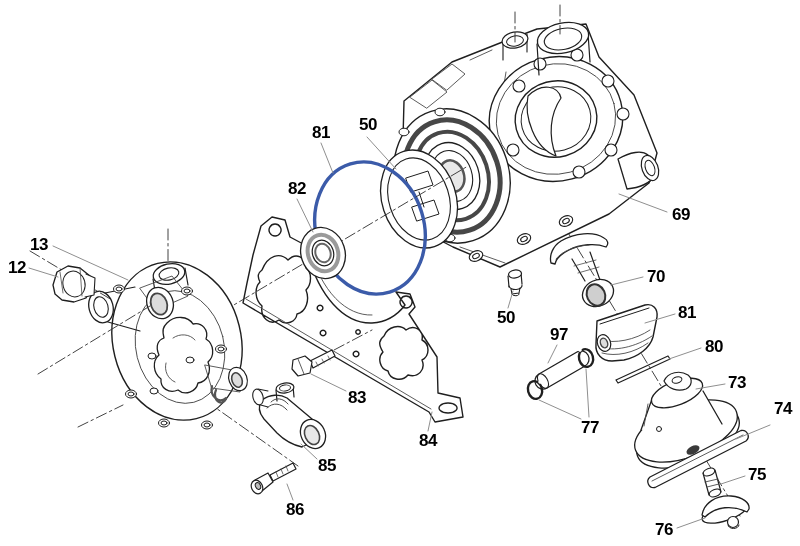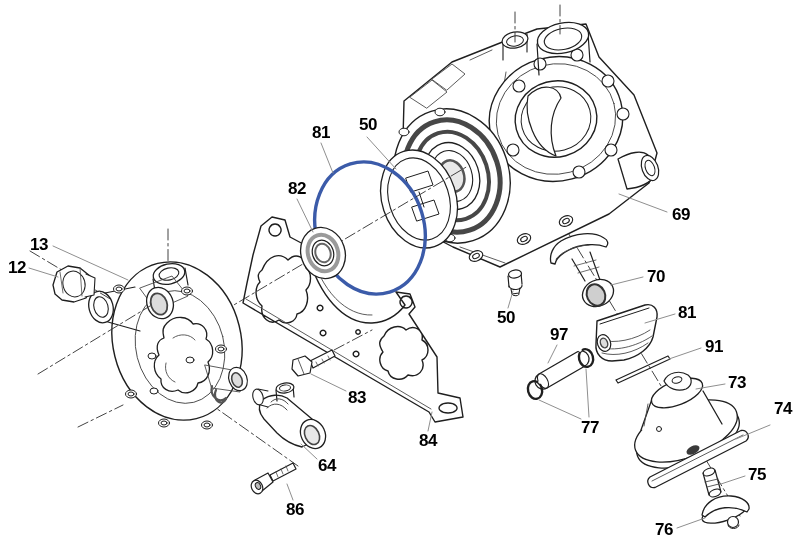--- a/index.html
+++ b/index.html
@@ -330,28 +330,28 @@
     <path d="M317,459 L301,444"></path>
     <path d="M293,500 L287,484"></path>
   </g>
 </svg>
 
   <div class="part-label" style="left:17px;top:267px">12</div>
   <div class="part-label" style="left:39px;top:244px">13</div>
   <div class="part-label" style="left:681px;top:214px">69</div>
   <div class="part-label" style="left:656px;top:276px">70</div>
   <div class="part-label" style="left:687px;top:312px">81</div>
-  <div class="part-label" style="left:714px;top:346px">91</div>
+  <div class="part-label" style="left:714px;top:346px">80</div>
   <div class="part-label" style="left:737px;top:382px">73</div>
   <div class="part-label" style="left:783px;top:408px">74</div>
   <div class="part-label" style="left:757px;top:474px">75</div>
   <div class="part-label" style="left:664px;top:529px">76</div>
   <div class="part-label" style="left:590px;top:427px">77</div>
   <div class="part-label" style="left:559px;top:334px">97</div>
   <div class="part-label" style="left:506px;top:317px">50</div>
   <div class="part-label" style="left:368px;top:124px">50</div>
   <div class="part-label" style="left:321px;top:132px">81</div>
   <div class="part-label" style="left:297px;top:188px">82</div>
   <div class="part-label" style="left:357px;top:397px">83</div>
   <div class="part-label" style="left:428px;top:440px">84</div>
-  <div class="part-label" style="left:327px;top:465px">64</div>
+  <div class="part-label" style="left:327px;top:465px">85</div>
   <div class="part-label" style="left:295px;top:509px">86</div>
 </div>
 
 </body></html>

